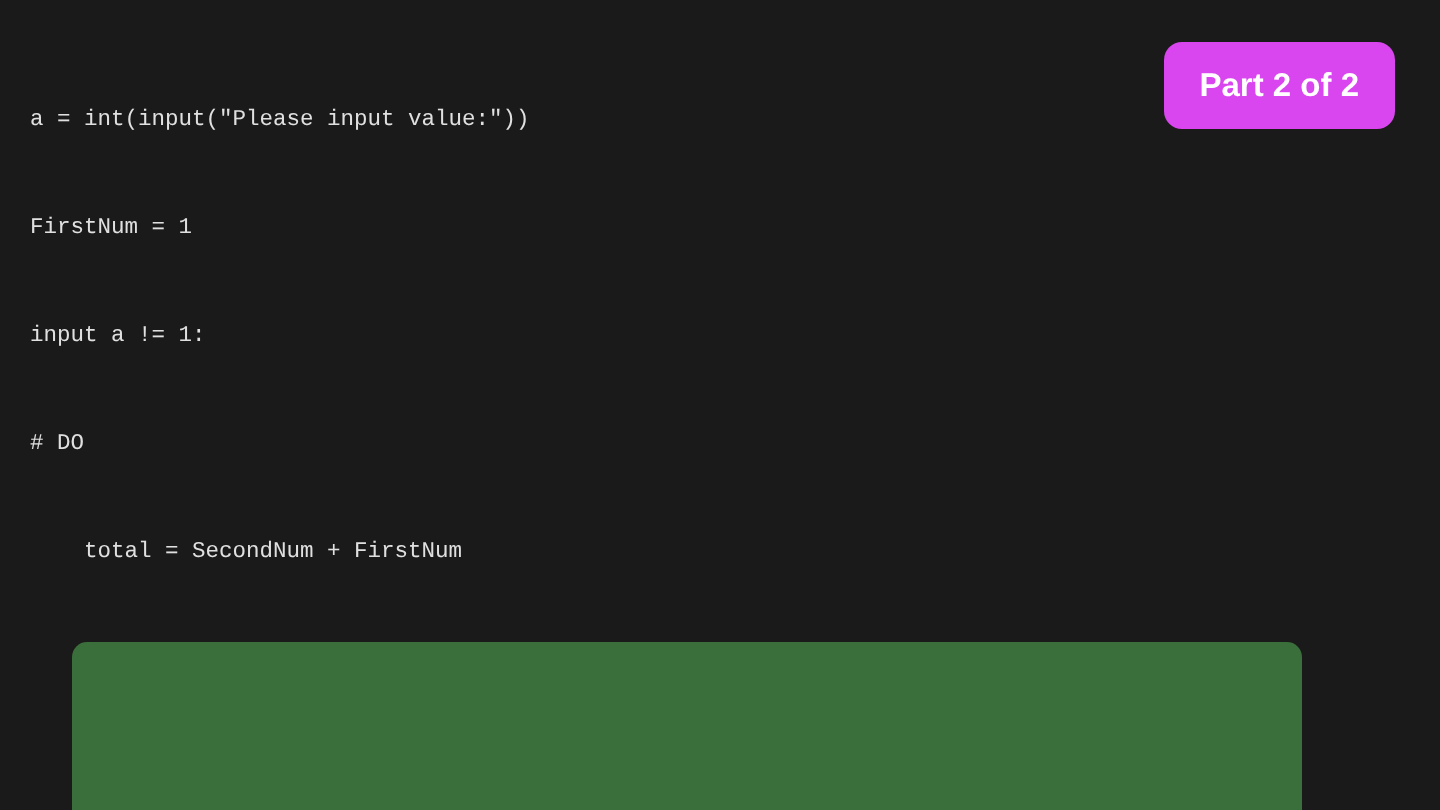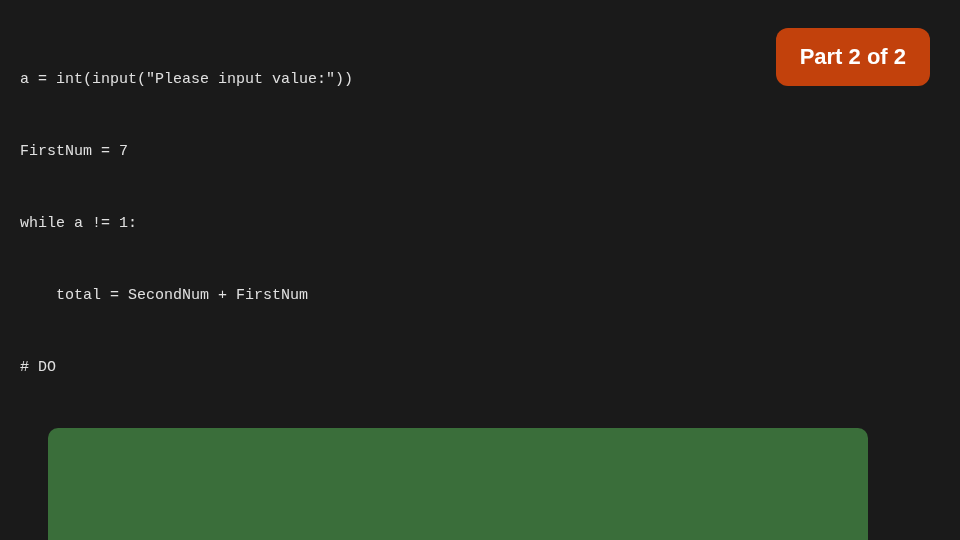--- a/index.html
+++ b/index.html
@@ -41,40 +41,40 @@
       border-radius: 10px;
       padding: 6px 10px;
       margin-left: 28px;
       width: 820px;
     }
 
     .part-badge {
       position: absolute;
       top: 28px;
       right: 30px;
-      background-color: #c2410c;
+      background-color: #d946ef;
       color: #ffffff;
       font-family: Arial, Helvetica, sans-serif;
       font-size: 22px;
       font-weight: bold;
       padding: 16px 24px;
       border-radius: 12px;
     }
   </style>
 </head>
 <body>
 
 <div class="code-container">
 
   <div class="code-block">
     <span class="line">a = int(input("Please input value:"))</span>
-    <span class="line">FirstNum = 7</span>
-    <span class="line">while a != 1:</span>
+    <span class="line">FirstNum = 1</span>
+    <span class="line">input a != 1:</span>
+    <span class="line"># DO</span>
     <span class="line">    total = SecondNum + FirstNum</span>
-    <span class="line"># DO</span>
     <div class="highlight-box">
       
       
       
       
       
     </div>
     
     
     

